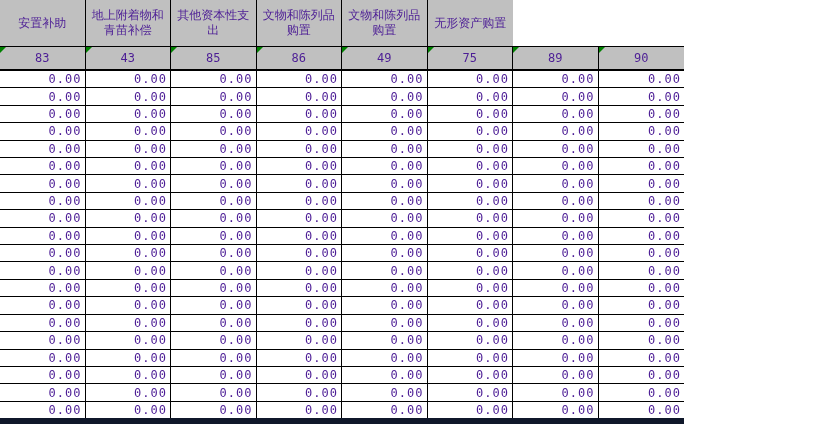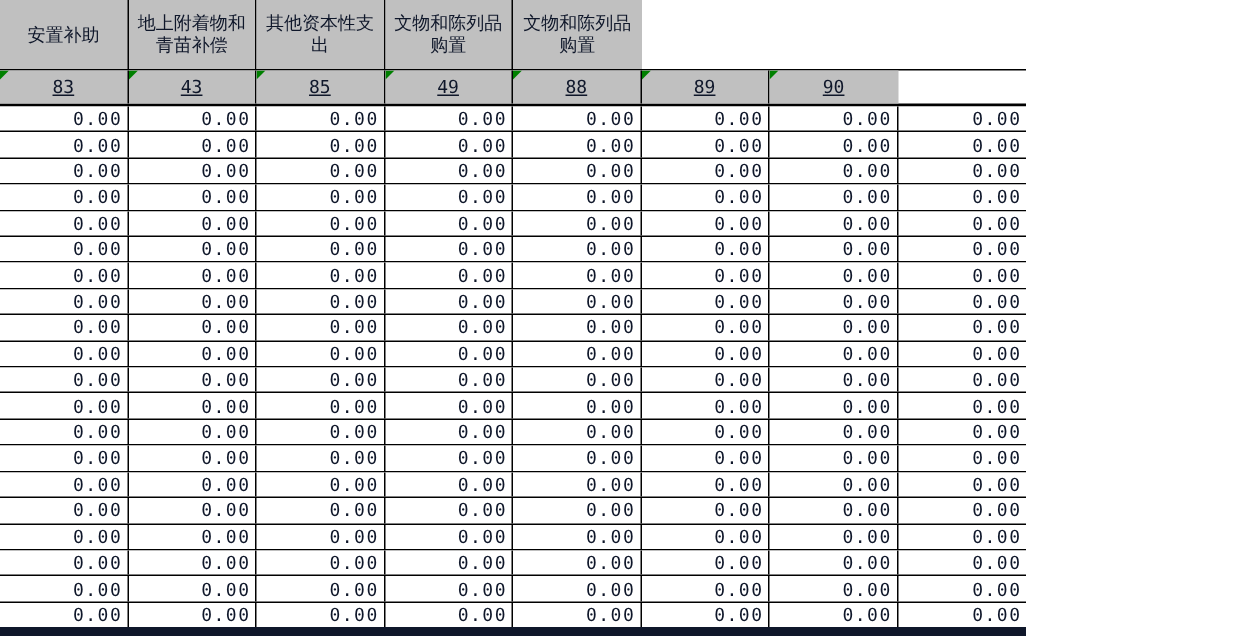--- a/index.html
+++ b/index.html
@@ -1,21 +1,21 @@
 <!DOCTYPE html>
 <html><head>
 <meta charset="utf-8">
 <style>
   html,body{margin:0;padding:0;background:#ffffff;}
   *{box-sizing:border-box;}
   .sheet{
     width:684px;height:427px;
     background:#ffffff;
     font-family:"Liberation Sans", sans-serif;
-    color:#0f172a;
+    color:#4c1d95;
     overflow:hidden;
     position:relative;
   }
   .header-row{
     display:grid;
     grid-template-columns:repeat(8,1fr);
     height:47px;
     border-bottom:1px solid #000;
   }
   .hcell{
@@ -30,21 +30,20 @@
     padding:0 2px;
     word-break:break-all;
     overflow:hidden;
   }
   .hcell:last-child{border-right:none;}
   .code-row{
     display:grid;
     grid-template-columns:repeat(8,1fr);
     height:24px;
     border-bottom:2px solid #000;
-    text-decoration:underline;
   }
   .ccell{
     background:#c0c0c0;
     border-right:1px solid #000;
     position:relative;
     display:flex;
     align-items:center;
     justify-content:center;
     font-size:12px;
     font-family:"DejaVu Sans Mono", monospace;
@@ -88,41 +87,46 @@
 </head>
 <body>
 
 <div class="sheet">
   <div class="header-row">
       <div class="hcell">安置补助</div>
       <div class="hcell">地上附着物和青苗补偿</div>
       <div class="hcell">其他资本性支出</div>
       <div class="hcell">文物和陈列品购置</div>
       <div class="hcell">文物和陈列品购置</div>
+      <div class="hcell">无形资产购置</div>
     </div>
   <div class="code-row">
       <div class="ccell">
         <span class="tri"></span>
         <span>83</span>
       </div>
       <div class="ccell">
         <span class="tri"></span>
         <span>43</span>
       </div>
       <div class="ccell">
         <span class="tri"></span>
         <span>85</span>
       </div>
       <div class="ccell">
         <span class="tri"></span>
+        <span>86</span>
+      </div>
+      <div class="ccell">
+        <span class="tri"></span>
         <span>49</span>
       </div>
       <div class="ccell">
         <span class="tri"></span>
-        <span>88</span>
+        <span>75</span>
       </div>
       <div class="ccell">
         <span class="tri"></span>
         <span>89</span>
       </div>
       <div class="ccell">
         <span class="tri"></span>
         <span>90</span>
       </div>
     </div>

